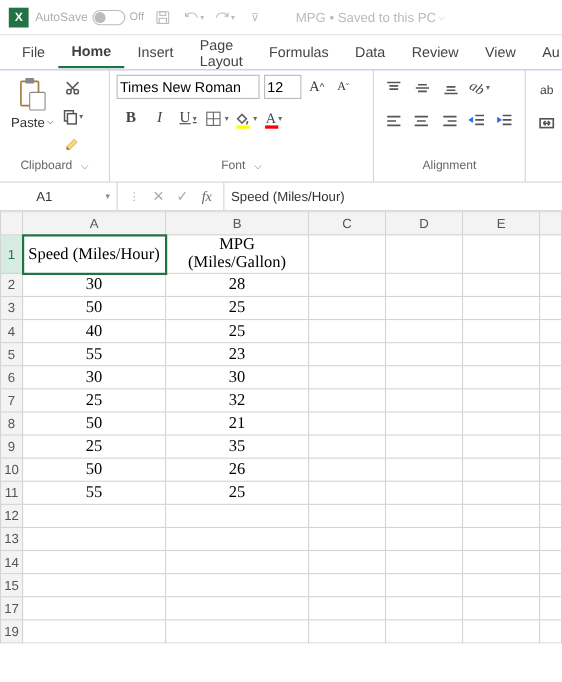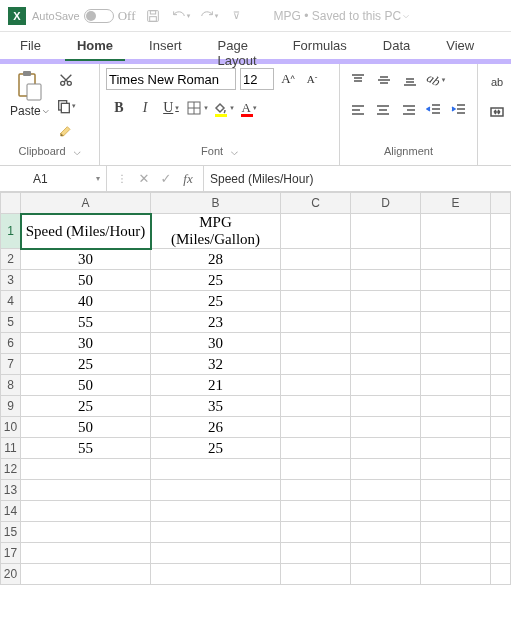--- a/index.html
+++ b/index.html
@@ -10,21 +10,21 @@
 .app-icon { width: 18px; height: 18px; background: #217346; position: relative; display: flex; align-items: center; justify-content: center; color: #fff; font-weight: bold; font-size: 11px; }
 .app-icon::before { content: "X"; }
 .autosave { display: flex; align-items: center; gap: 4px; font-size: 11px; }
 .toggle { width: 30px; height: 14px; border: 1px solid #bbb; border-radius: 8px; position: relative; }
 .toggle::before { content: ""; position: absolute; width: 10px; height: 10px; background: #bbb; border-radius: 50%; top: 1px; left: 1px; }
 .title-icon { width: 22px; height: 22px; display: flex; align-items: center; justify-content: center; color: #bbb; }
 .title-icon svg { width: 16px; height: 16px; stroke: #bbb; fill: none; stroke-width: 1.5; }
 .doc-title { font-size: 12px; color: #bbb; margin-left: 20px; display: flex; align-items: center; gap: 2px; }
 
 
-.menutabs { display: flex; align-items: flex-start; height: 32px; padding: 0 8px; gap: 12px; border-bottom: 5px solid #c4b5fd; }
+.menutabs { display: flex; align-items: center; height: 32px; padding: 0 8px; gap: 0; border-bottom: 1px solid #c4b5fd; }
 .menutab { padding: 6px 12px; font-size: 13px; color: #444; cursor: pointer; }
 .menutab.active { color: #404040; font-weight: 600; border-bottom: 2px solid #217346; }
 
 
 .ribbon { display: flex; height: 102px; border-bottom: 1px solid #d4d4d4; }
 .ribbon-group { border-right: 1px solid #d4d4d4; padding: 4px 6px 2px 6px; display: flex; flex-direction: column; justify-content: flex-start; }
 .ribbon-group-label { text-align: center; font-size: 11px; color: #666; padding: 1px 0; }
 .ribbon-group-label .chev { font-size: 9px; margin-left: 8px; color: #888; }
 .clipboard-body { display: flex; gap: 2px; height: 76px; }
 .paste-big { display: flex; flex-direction: column; align-items: center; gap: 2px; padding: 2px 4px; cursor: pointer; }
@@ -80,21 +80,21 @@
 td.cell.selected { outline: 2px solid #217346; outline-offset: -1px; }
 </style>
 </head>
 <body>
 
 <div class="titlebar">
   <div class="app-icon"></div>
   <div class="autosave">
     <span>AutoSave</span>
     <span class="toggle"></span>
-    <span style="font-size:13px;font-family:Liberation Serif, serif;">Off</span>
+    <span style="font-size:10px;">Off</span>
   </div>
   <div class="title-icon">
     <svg viewBox="0 0 24 24">
         <rect x="4" y="4" width="16" height="16" rx="1"></rect>
         <rect x="8" y="4" width="8" height="5"></rect>
         <rect x="7" y="13" width="10" height="7"></rect>
       </svg>
   </div>
   <div class="title-icon">
     <svg viewBox="0 0 24 24">
@@ -115,22 +115,22 @@
   </div>
 </div>
 
 <div class="menutabs">
   <div class="menutab">File</div>
   <div class="menutab active">Home</div>
   <div class="menutab">Insert</div>
   <div class="menutab">Page Layout</div>
   <div class="menutab">Formulas</div>
   <div class="menutab">Data</div>
+  <div class="menutab">Review</div>
   <div class="menutab">View</div>
-  <div class="menutab">Review</div>
   <div class="menutab">Au</div>
 </div>
 
 <div class="ribbon">
 
   <div class="ribbon-group" style="width:100px;">
     <div class="clipboard-body">
       <div class="paste-big">
         <div class="paste-icon">
           <svg viewBox="0 0 28 32">
@@ -462,21 +462,21 @@
         <tr>
           <td class="rowhdr">17</td>
           <td class="cell colA"></td>
           <td class="cell colB"></td>
           <td class="cell colC"></td>
           <td class="cell colD"></td>
           <td class="cell colE"></td>
           <td class="cell"></td>
         </tr>
         <tr>
-          <td class="rowhdr">20</td>
+          <td class="rowhdr">19</td>
           <td class="cell colA"></td>
           <td class="cell colB"></td>
           <td class="cell colC"></td>
           <td class="cell colD"></td>
           <td class="cell colE"></td>
           <td class="cell"></td>
         </tr>
       </tbody>
     </table>
 </div>

